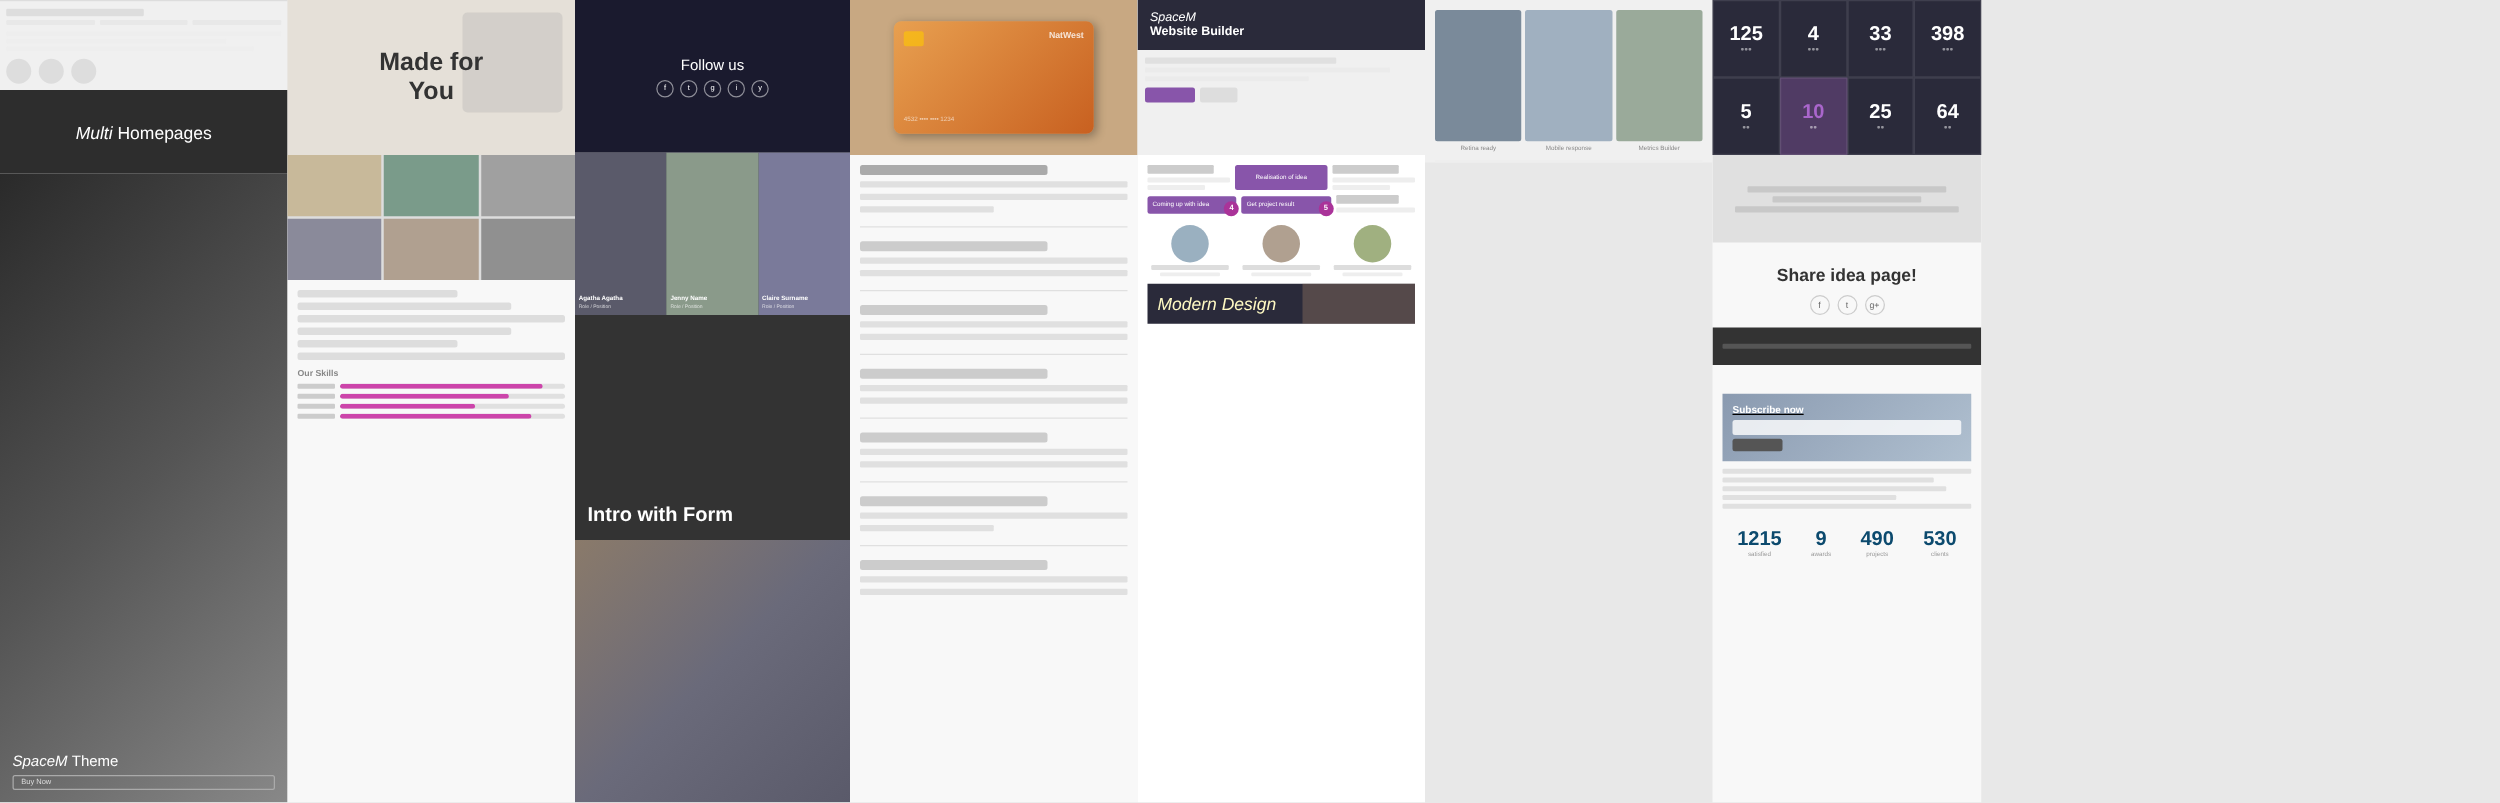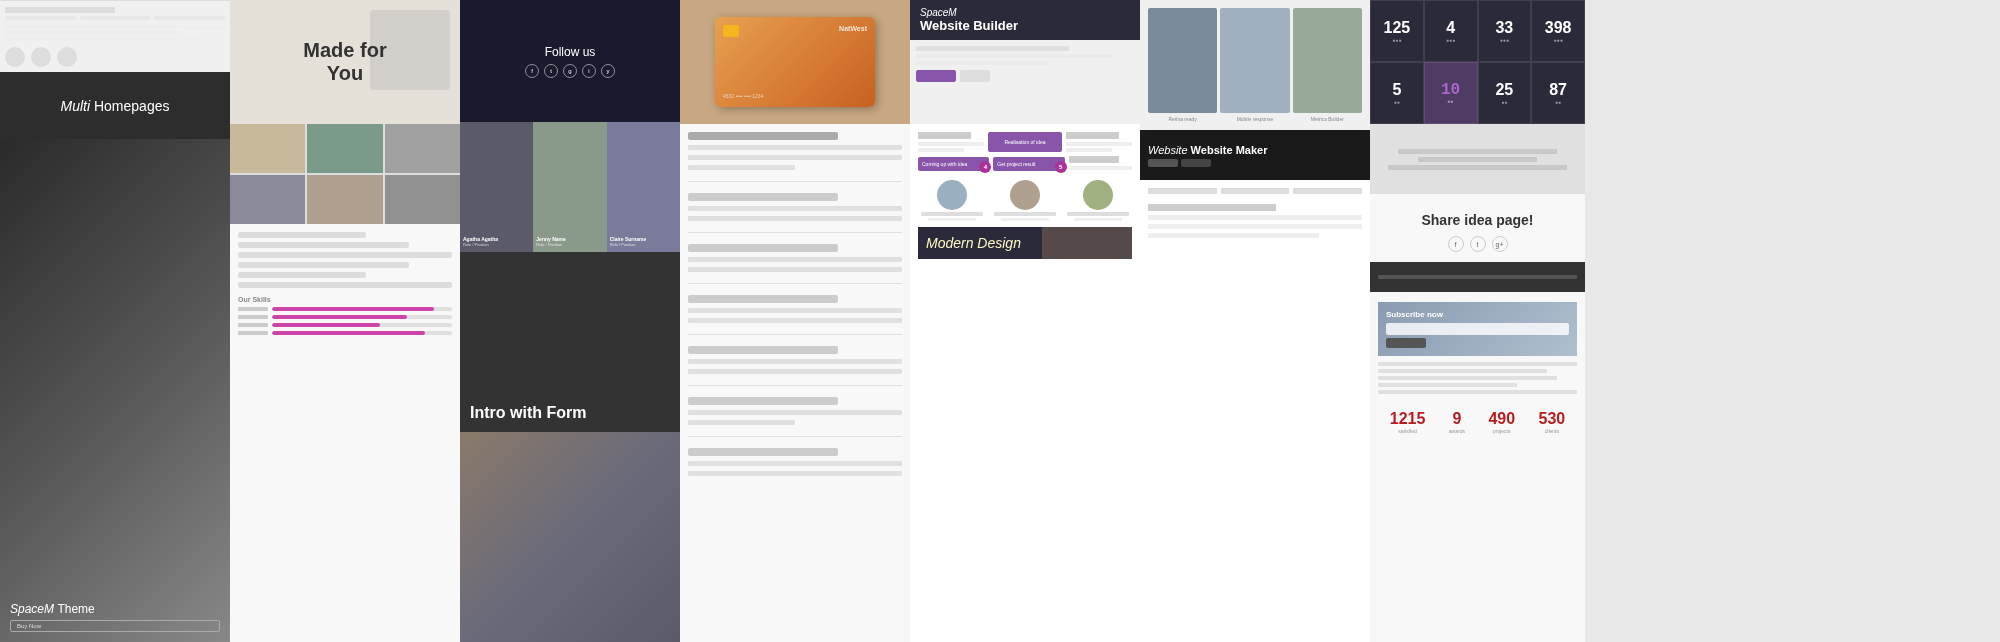--- a/index.html
+++ b/index.html
@@ -516,23 +516,24 @@
       height: 16px;
       border-radius: 50%;
       border: 1px solid #ccc;
       display: flex;
       align-items: center;
       justify-content: center;
       font-size: 7px;
       color: #666;
     }
     .col7 .cell2 .subscribe-section {
-      margin-top: 10px;
+      margin-top: 23px;
       padding: 8px;
       background: linear-gradient(135deg, #8a9ab0 0%, #b0c0d0 100%);
+      text-decoration: underline;
     }
     .col7 .cell2 .subscribe-title {
       color: white;
       font-size: 8px;
       font-weight: bold;
       margin-bottom: 4px;
     }
     .col7 .cell2 .subscribe-input-mock {
       height: 12px;
       background: rgba(255,255,255,0.8);
@@ -549,21 +550,21 @@
       display: flex;
       justify-content: space-around;
       padding: 10px 0;
     }
     .col7 .cell2 .big-stat {
       text-align: center;
     }
     .col7 .cell2 .big-stat-num {
       font-size: 16px;
       font-weight: bold;
-      color: #b91c1c;
+      color: #0c4a6e;
     }
     .col7 .cell2 .big-stat-label {
       font-size: 5px;
       color: #999;
     }
 
     
     .diagonal-lines {
       position: absolute;
       top: 0; left: 0; right: 0; bottom: 0;
@@ -756,21 +757,21 @@
         <div class="body-line"></div>
         <div class="body-line"></div>
       </div>
     </div>
   </div>
 
   <div class="col col5">
     <div class="cell1">
       <div class="spacem-header">
         <div class="logo">
-          <em>SpaceM</em><br><span style="font-size:13px;font-style:normal;">Website Builder</span>
+          <em>SpaceM</em><br><span style="font-size:10px;font-style:normal;">Website Builder</span>
         </div>
       </div>
       <div class="spacem-content">
         <div style="display:flex;flex-direction:column;gap:3px;">
           <div style="height:5px;background:#e0e0e0;border-radius:1px;width:70%;"></div>
           <div style="height:4px;background:#ebebeb;border-radius:1px;width:90%;"></div>
           <div style="height:4px;background:#ebebeb;border-radius:1px;width:60%;"></div>
         </div>
         <div style="margin-top:5px;display:flex;gap:4px;">
           <div style="height:12px;width:40px;background:#8855aa;border-radius:2px;"></div>
@@ -855,42 +856,20 @@
           <div class="photo-thumb-label">Metrics Builder</div>
         </div>
       </div>
 
       <div style="margin-top:6px;display:flex;flex-direction:column;gap:3px;">
         <div style="height:5px;background:#eee;border-radius:1px;"></div>
 
       </div>
 
     </div>
-    <div class="cell3">
-      <div class="webmaker-header">
-        <div class="webmaker-title">
-          <em>Website</em> <span>Website Maker</span>
-        </div>
-        <div style="display:flex;gap:3px;margin-top:3px;">
-          <div style="height:8px;width:30px;background:#555;border-radius:2px;"></div>
-          <div style="height:8px;width:30px;background:#444;border-radius:2px;"></div>
-        </div>
-      </div>
-      <div class="content-lines">
-        <div class="tab-row">
-          <div class="tab-item"></div>
-          <div class="tab-item"></div>
-          <div class="tab-item"></div>
-        </div>
-        <div class="c-line heading"></div>
-        <div class="c-line"></div>
-        <div class="c-line"></div>
-        <div class="c-line" style="width:80%;"></div>
-      </div>
-    </div>
   </div>
 
   <div class="col col7">
     <div class="cell1">
       <div class="stats-row">
         <div class="stat-box">
           <div class="stat-num">125</div>
           <div class="stat-label">●●●</div>
         </div>
         <div class="stat-box">
@@ -904,30 +883,30 @@
         <div class="stat-box">
           <div class="stat-num">398</div>
           <div class="stat-label">●●●</div>
         </div>
       </div>
       <div class="stats-row2">
         <div class="stat-box">
           <div class="stat-num">5</div>
           <div class="stat-label">●●</div>
         </div>
-        <div class="stat-box" style="background:rgba(170,100,200,0.3);font-family:Liberation Mono, monospace;">
+        <div class="stat-box" style="background:rgba(170,100,200,0.3);">
           <div class="stat-num purple">10</div>
           <div class="stat-label">●●</div>
         </div>
         <div class="stat-box">
           <div class="stat-num">25</div>
           <div class="stat-label">●●</div>
         </div>
         <div class="stat-box">
-          <div class="stat-num">87</div>
+          <div class="stat-num">64</div>
           <div class="stat-label">●●</div>
         </div>
       </div>
     </div>
     <div class="cell2">
 
       <div style="height:70px;background:#e0e0e0;margin:-8px -8px 8px -8px;padding:8px;display:flex;flex-direction:column;justify-content:center;align-items:center;">
         <div style="height:5px;background:#c8c8c8;border-radius:1px;width:80%;margin-bottom:3px;"></div>
         <div style="height:5px;background:#c8c8c8;border-radius:1px;width:60%;margin-bottom:3px;"></div>
         <div style="height:5px;background:#c8c8c8;border-radius:1px;width:90%;"></div>

